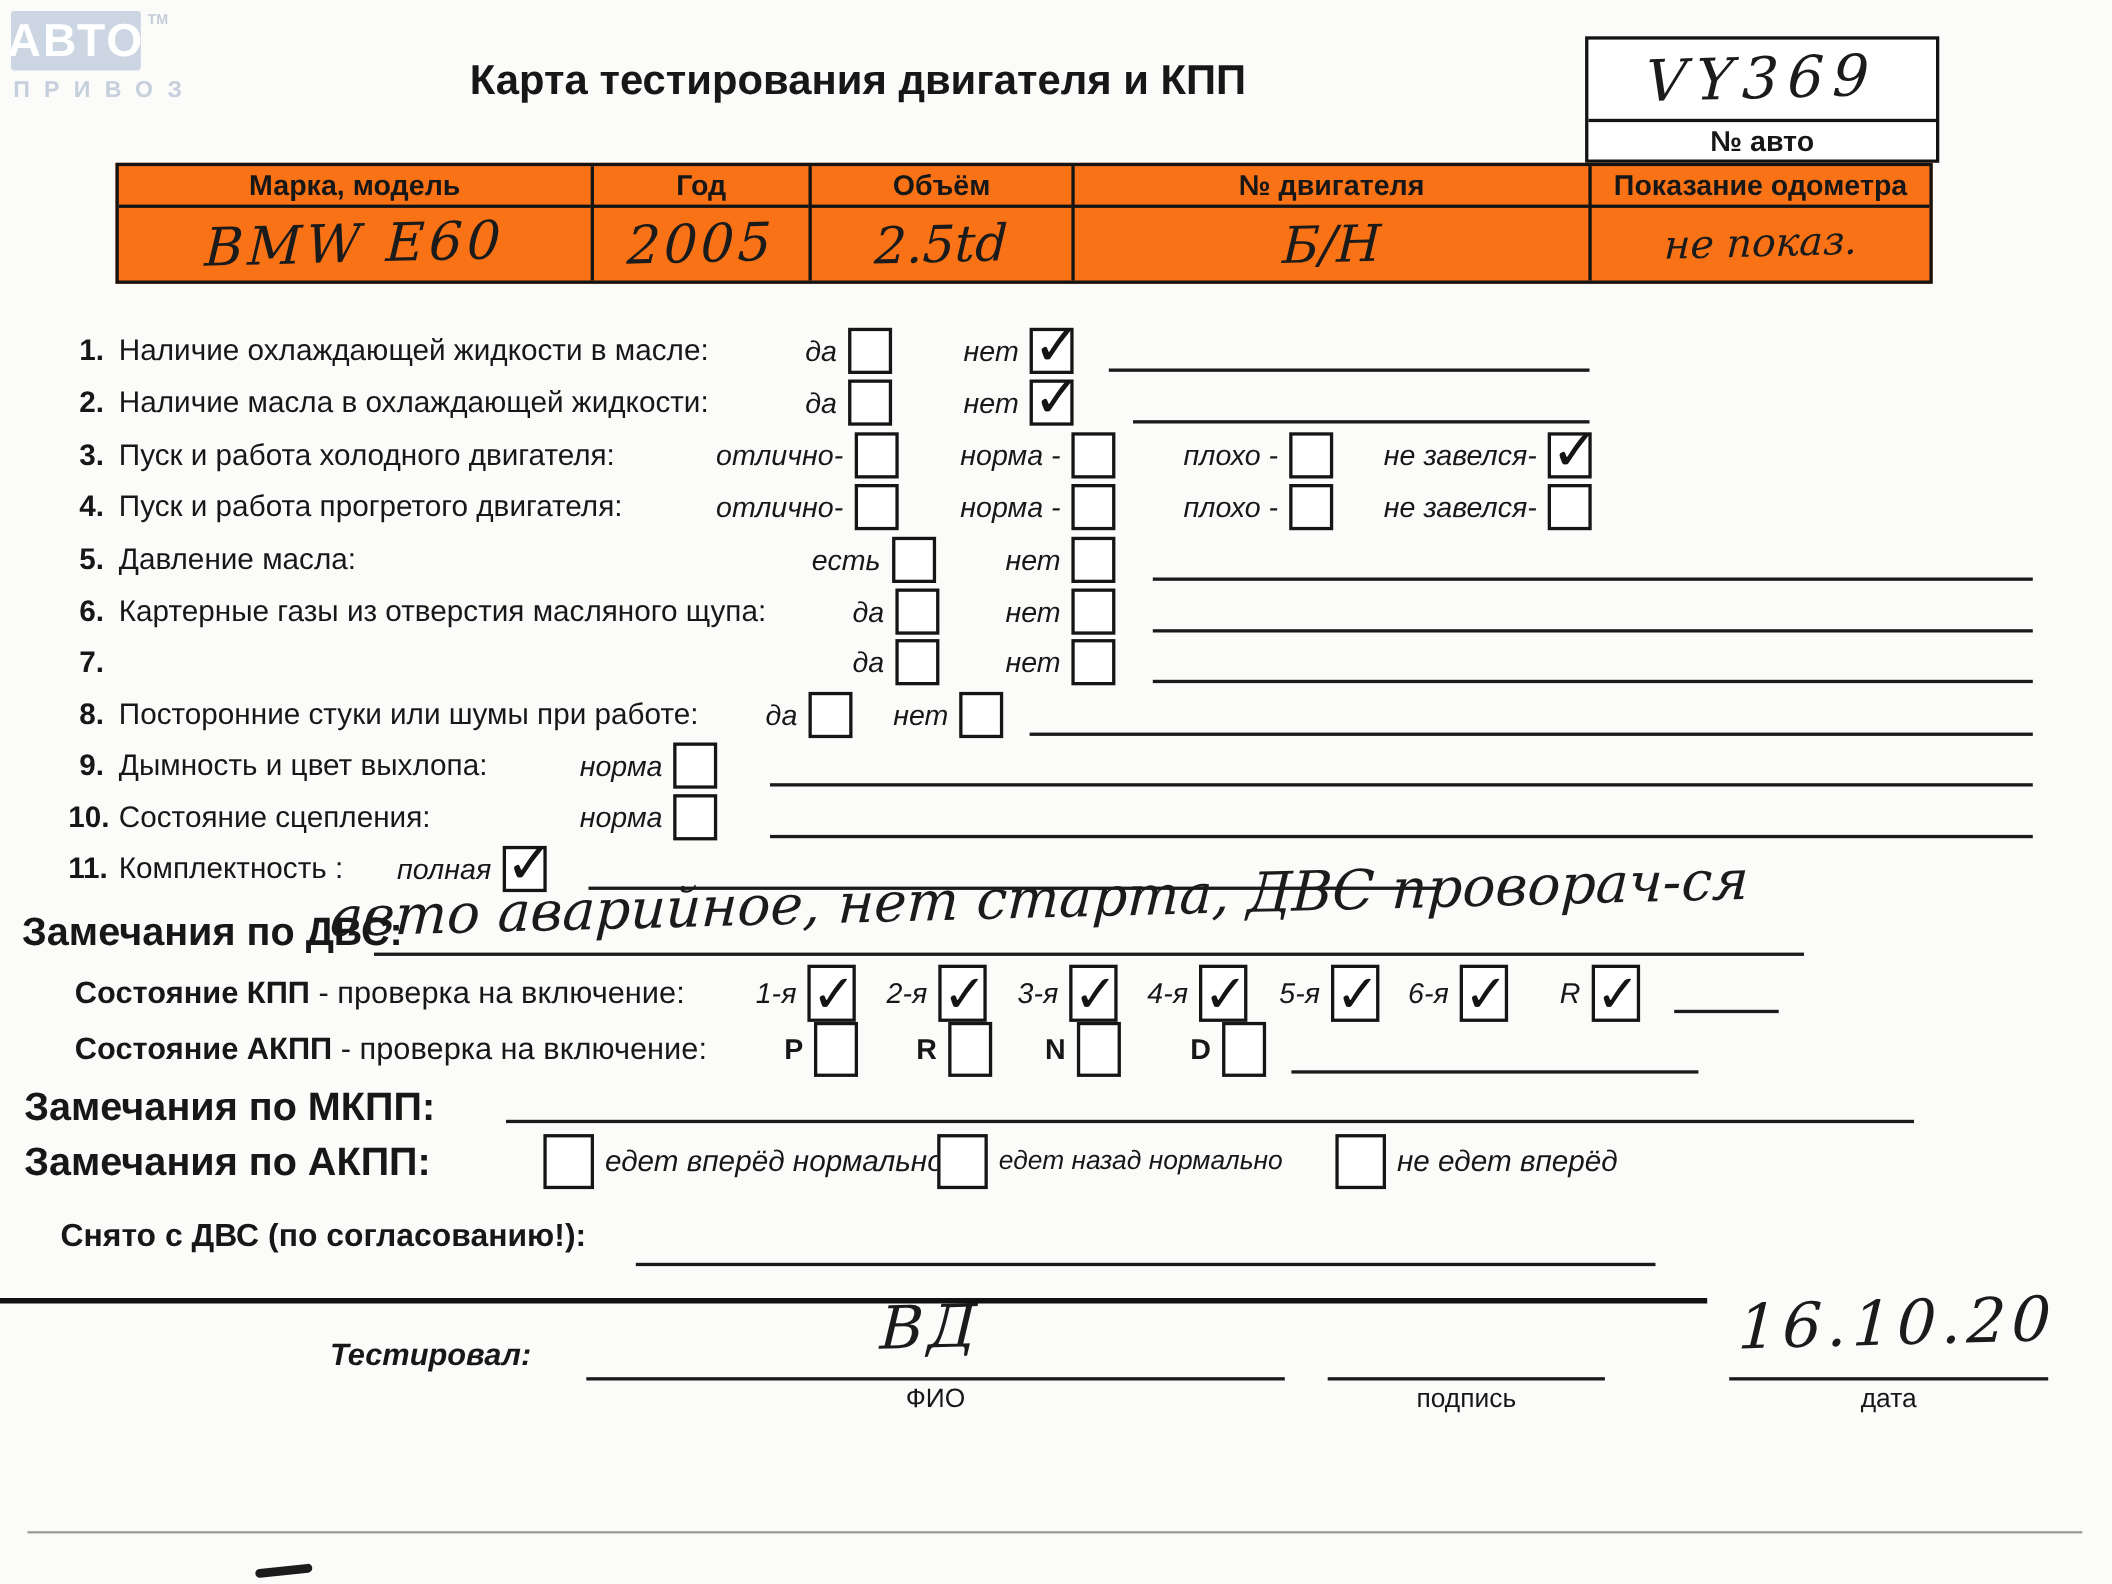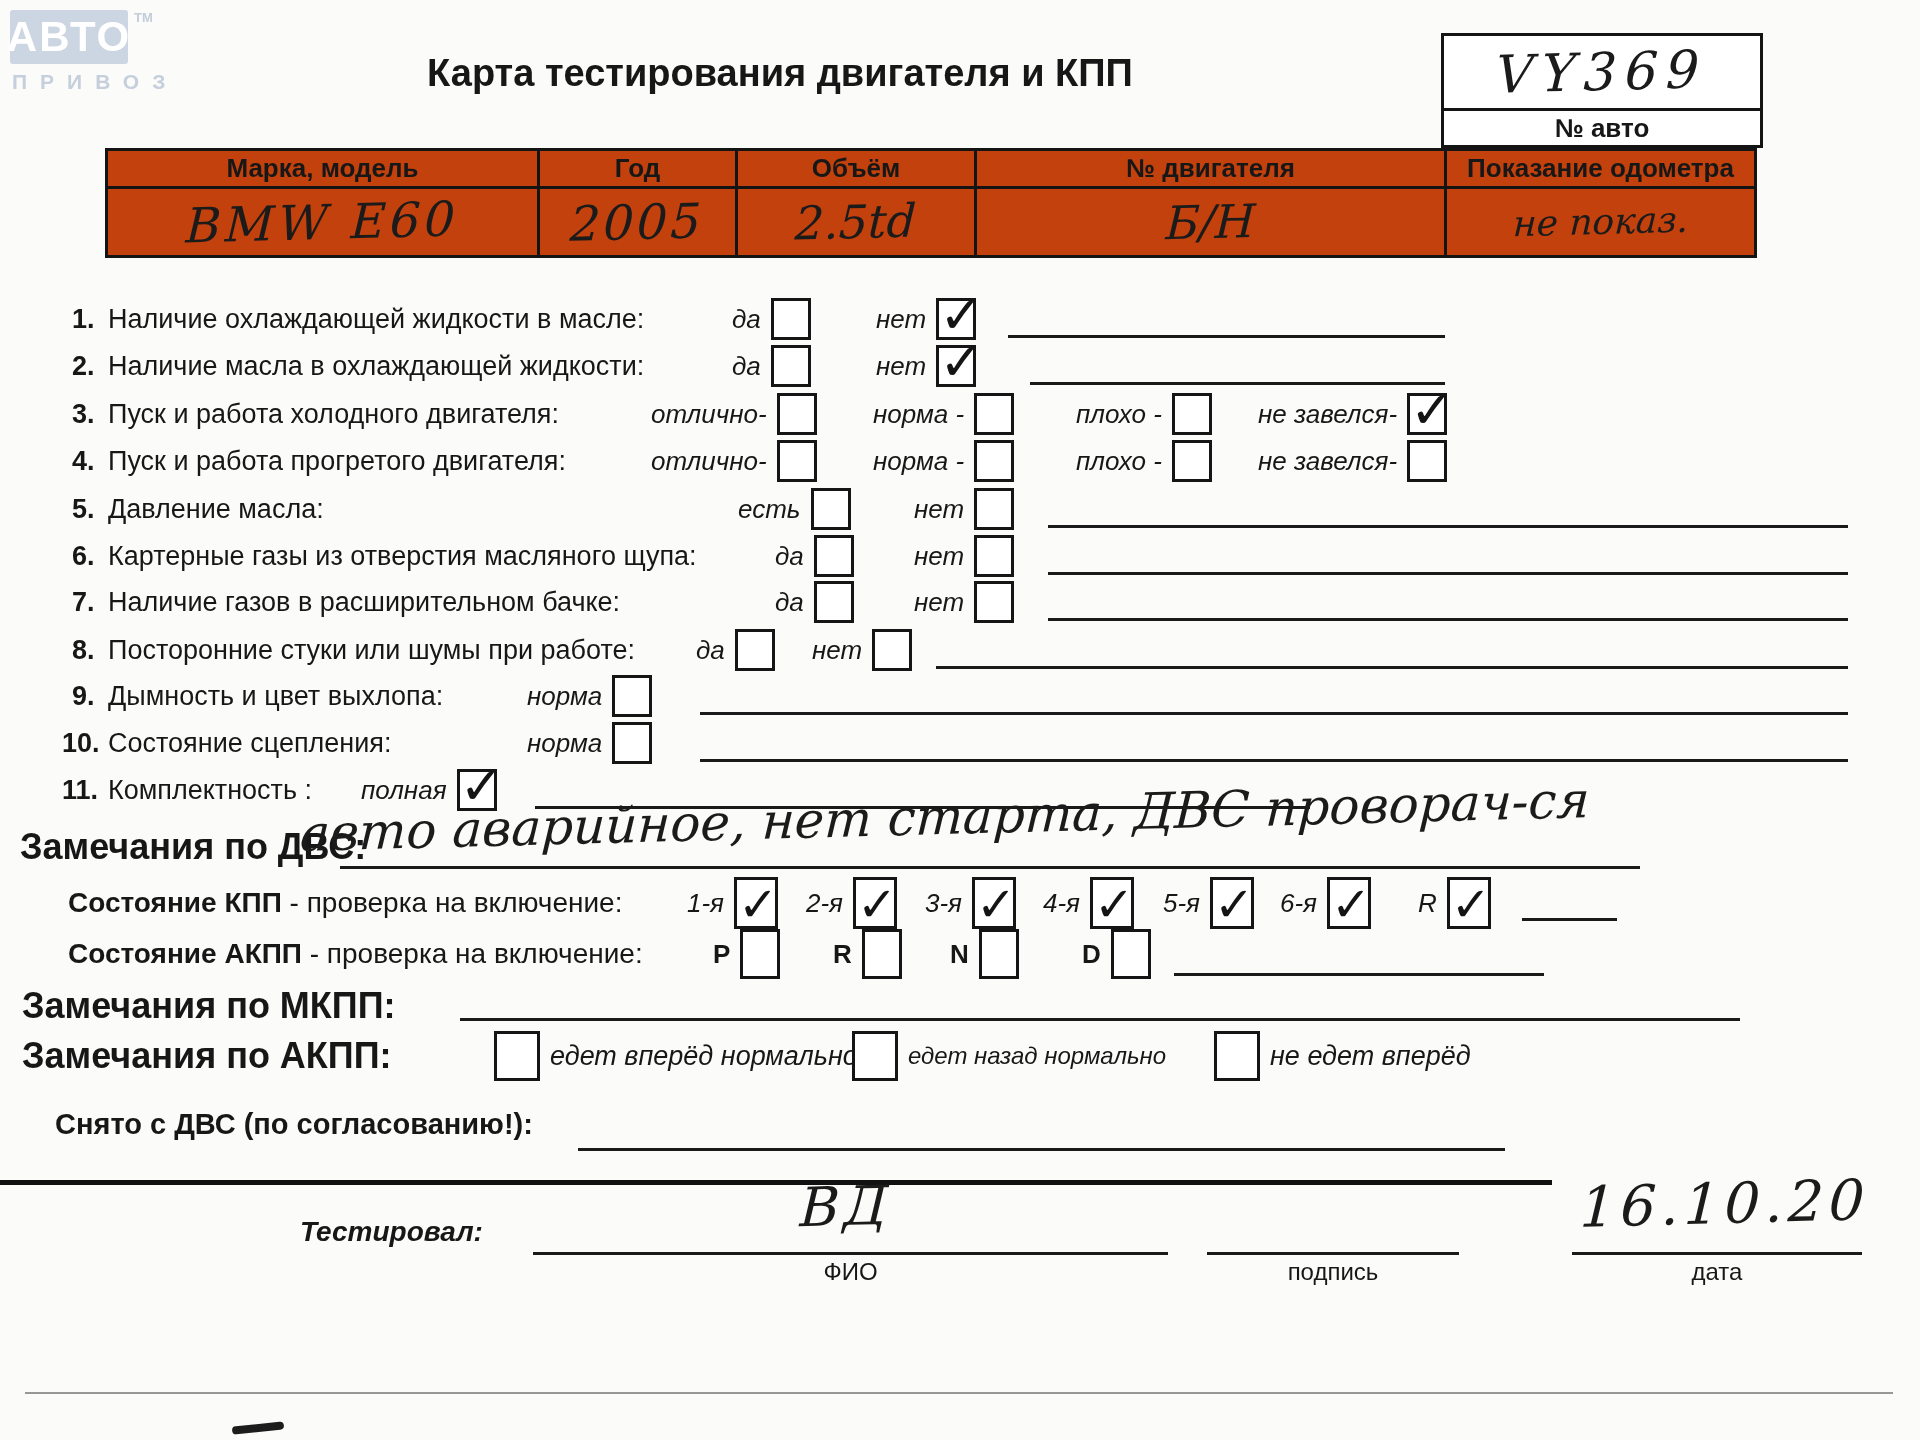--- a/index.html
+++ b/index.html
@@ -27,21 +27,21 @@
     font-size:38px;font-weight:700;
   }
   
   .carnum{
     position:absolute;left:1441px;top:33px;width:316px;border:3px solid #141414;background:#fff;
   }
   .carnum-val{height:72px;display:flex;align-items:center;justify-content:center;overflow:visible;}
   .carnum-lbl{height:34px;border-top:3px solid #141414;display:flex;align-items:center;justify-content:center;font-weight:700;font-size:26px;}
   
   .vtable{
-    position:absolute;left:105px;top:148px;border:3px solid #141414;background:#c2410c;
+    position:absolute;left:105px;top:148px;border:3px solid #141414;background:#f97316;
     display:grid;grid-template-columns:429px 198px 239px 470px 310px;grid-template-rows:38px 66px;
   }
   .vcell{border-left:3px solid #141414;display:flex;align-items:center;justify-content:center;overflow:visible;}
   .vcell.first{border-left:none;}
   .vhead{font-weight:700;font-size:26px;border-bottom:3px solid #141414;}
   
   .hw{
     font-family:"DejaVu Serif",serif;font-style:italic;color:#1b1b1b;
     transform:rotate(-1.5deg) skewX(-4deg);white-space:nowrap;line-height:1;
   }
@@ -212,21 +212,20 @@
     </span>
   <span class="opt" style="left:914px">
       <span class="opt-label">нет</span>
       <span class="box"></span>
     </span>
   <span class="ans-line" style="left:1048px;width:800px"></span>
 </div>
 
 <div class="q-row" style="top:579px">
   <span class="q-num" style="left:72px">7.</span>
-  <span class="q-label" style="left:108px">Наличие газов в расширительном бачке:</span>
   <span class="opt" style="left:775px">
       <span class="opt-label">да</span>
       <span class="box"></span>
     </span>
   <span class="opt" style="left:914px">
       <span class="opt-label">нет</span>
       <span class="box"></span>
     </span>
   <span class="ans-line" style="left:1048px;width:800px"></span>
 </div>

